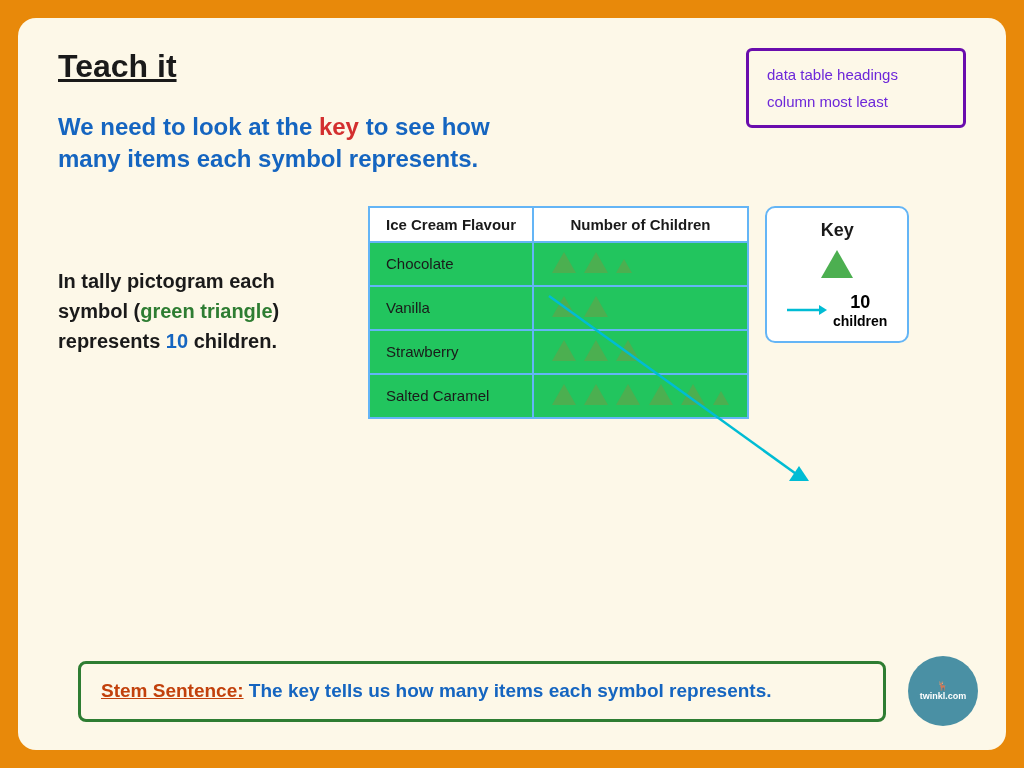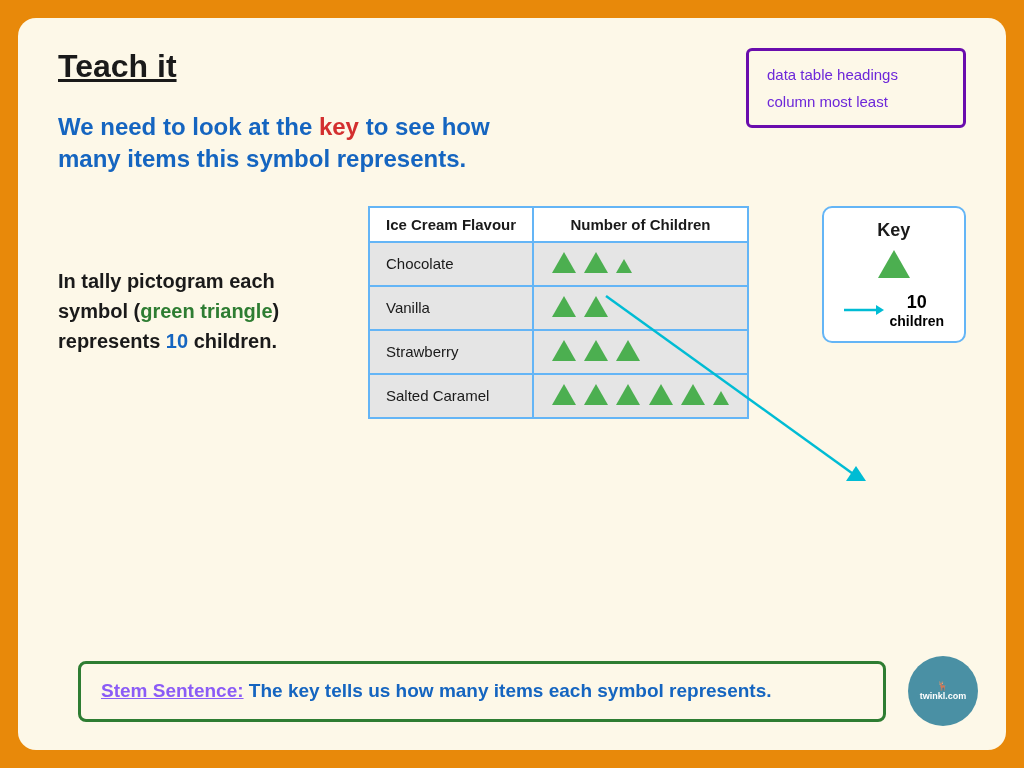--- a/index.html
+++ b/index.html
@@ -100,21 +100,20 @@
       color: #1565c0;
     }
 
     
     .pictogram-area {
       flex: 1;
       display: flex;
       gap: 16px;
       align-items: flex-start;
       margin-left: 20px;
-      justify-content: space-between;
     }
 
     .pictogram-table {
       border: 2px solid #64b5f6;
       border-collapse: collapse;
       background: white;
     }
 
     .pictogram-table th {
       border: 2px solid #64b5f6;
@@ -123,21 +122,21 @@
       font-size: 15px;
       font-weight: 700;
       color: #1a1a1a;
     }
 
     .pictogram-table td {
       border: 2px solid #64b5f6;
       padding: 8px 16px;
       font-size: 15px;
       color: #1a1a1a;
-      background: #e5e5e5;
+      background: #22c55e;
     }
 
     .triangle {
       display: inline-block;
       width: 0;
       height: 0;
       border-left: 12px solid transparent;
       border-right: 12px solid transparent;
       border-bottom: 21px solid #4caf50;
       margin: 1px 2px;
@@ -185,21 +184,21 @@
 
     .stem-text {
       color: #1565c0;
       font-size: 19px;
       font-weight: 700;
       line-height: 1.4;
     }
 
     .stem-label {
       text-decoration: underline;
-      color: #8b5cf6;
+      color: #c2410c;
       text-align: right;
     }
 
     
     .twinkl-logo {
       position: absolute;
       bottom: 24px;
       right: 28px;
       width: 70px;
       height: 70px;
@@ -231,21 +230,21 @@
   
   <div class="vocab-box">
     <div class="vocab-words">
       <div>data   table  headings</div>
       <div>column   most   least</div>
     </div>
   </div>
 
   
   <div class="instruction-text">
-    <span>We need to look at the </span><span class="keyword">key</span><span> to see how many items this symbol represents.</span>
+    <span>We need to look at the </span><span class="keyword">key</span><span> to see how many items each symbol represents.</span>
   </div>
 
   
   <div class="middle-section">
 
     <div class="left-explain">
       <span>In tally pictogram each symbol (</span><span class="green-text">green triangle</span><span>) represents </span><span class="blue-number">10</span><span> children.</span>
     </div>
 
     <div class="pictogram-area">

